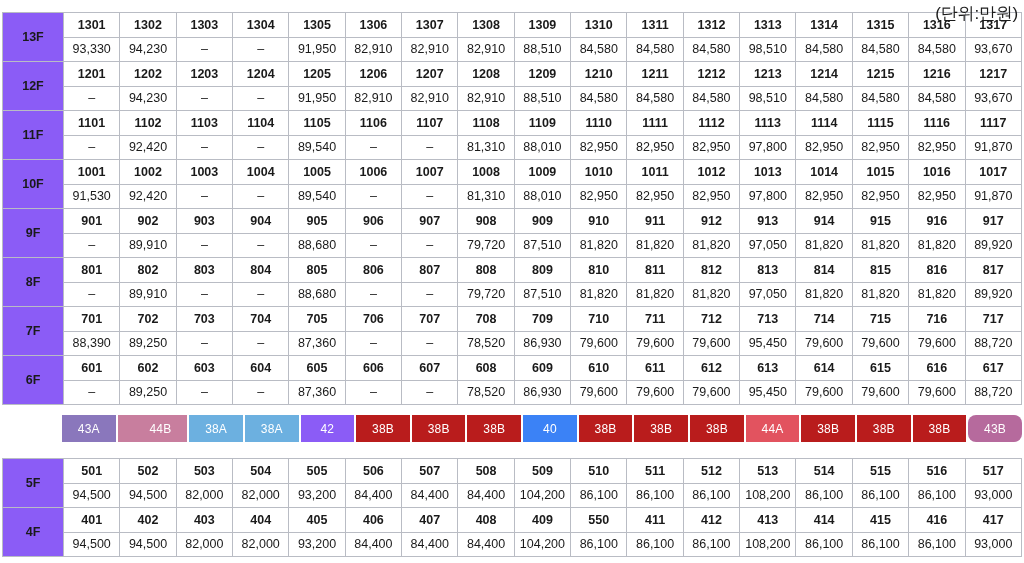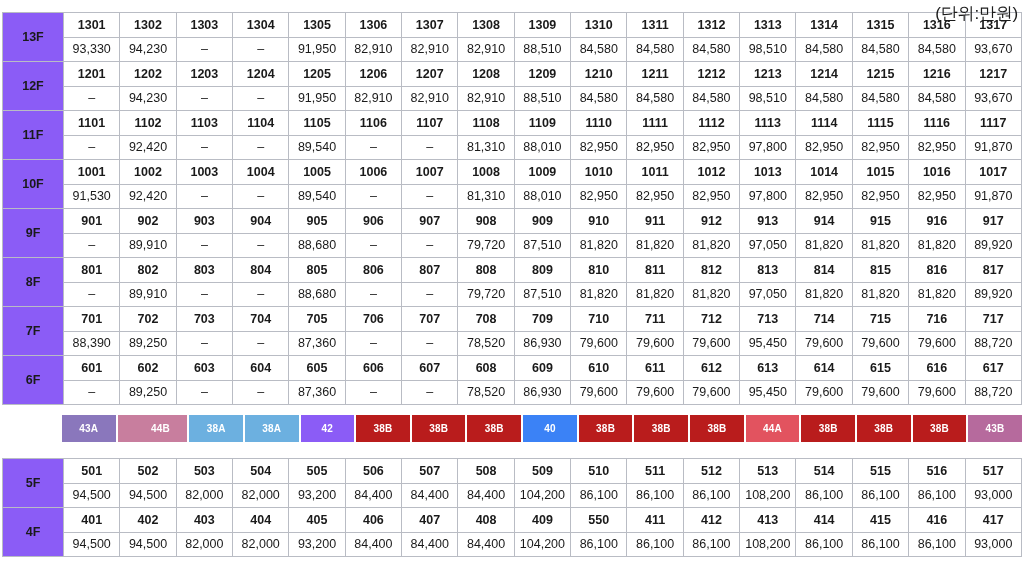--- a/index.html
+++ b/index.html
@@ -14,31 +14,31 @@
 
   .floorcell{background:#8b5cf6;font-weight:bold;font-size:14px;color:#111;width:60px;}
 
   .no{height:24px;font-weight:bold;font-size:13px;color:#14181c;}
   .price{height:23px;font-size:12.5px;color:#1a1a1a;}
 
   
   .typebar{display:flex;width:1020px;margin:0 2px;height:27px;}
   .typebar .spacer{flex:0 0 60px;}
   .typebar .seg{display:flex;align-items:center;justify-content:center;color:#ffffff;
-                font-weight:bold;font-size:10px;border-right:2px solid #ffffff;
+                font-weight:normal;font-size:12px;border-right:2px solid #ffffff;
                 box-sizing:border-box;letter-spacing:.2px;}
   .typebar .seg:last-child{border-right:none;}
   .t-purple{background:#8a77bc;}
   .t-mauve{background:#c87e9e;padding-left:16px;}
   .t-blue{background:#6cb0e0;}
   .t-yellow{background:#8b5cf6;}
   .t-orange{background:#b91c1c;}
   .t-teal{background:#3b82f6;}
   .t-red{background:#e2535f;}
-  .t-magenta{background:#b66a9d;}
+  .t-magenta{background:#b66a9d;border-radius:8px;}
 
   .gap-a{height:12px;}
   .gap-b{height:16px;}
   .gap-c{height:10px;}
 </style>
 </head>
 <body>
 
 <div class="page">
 

